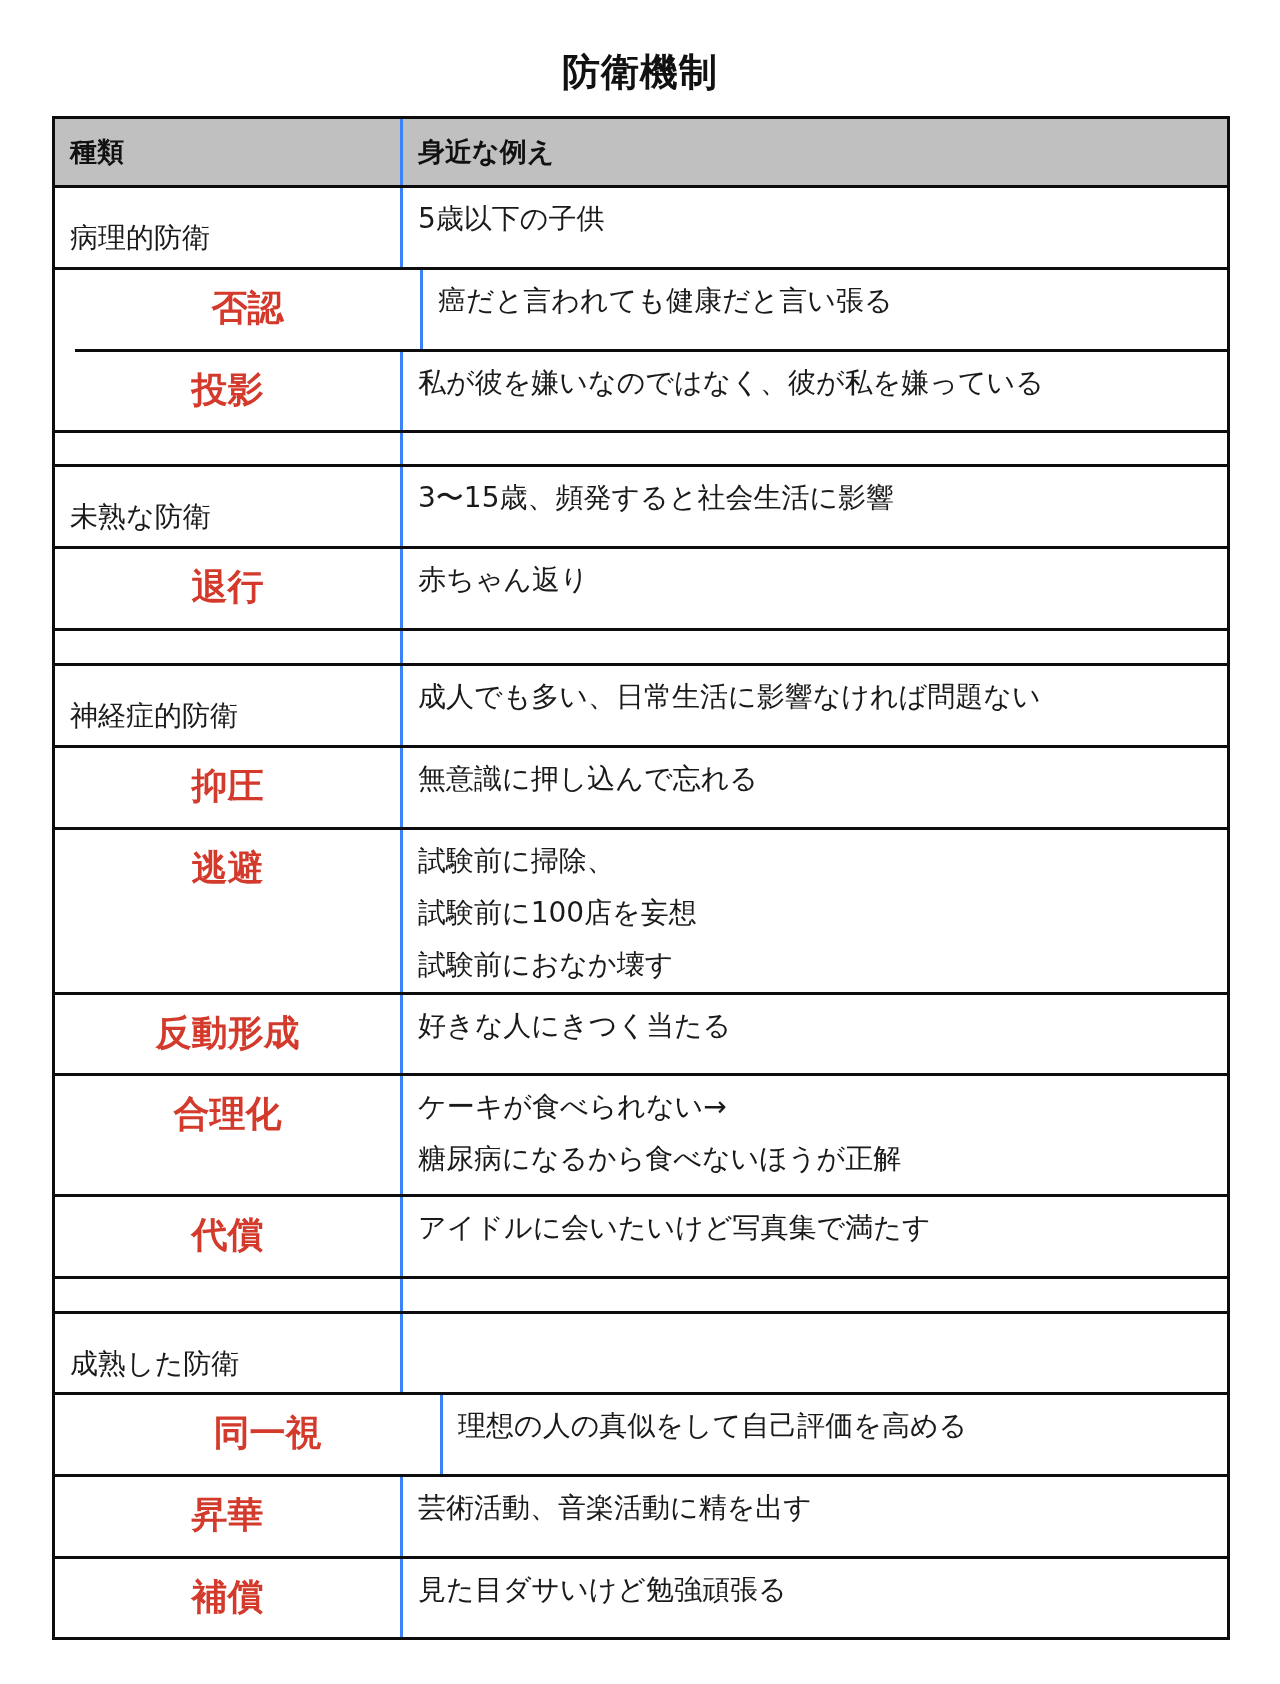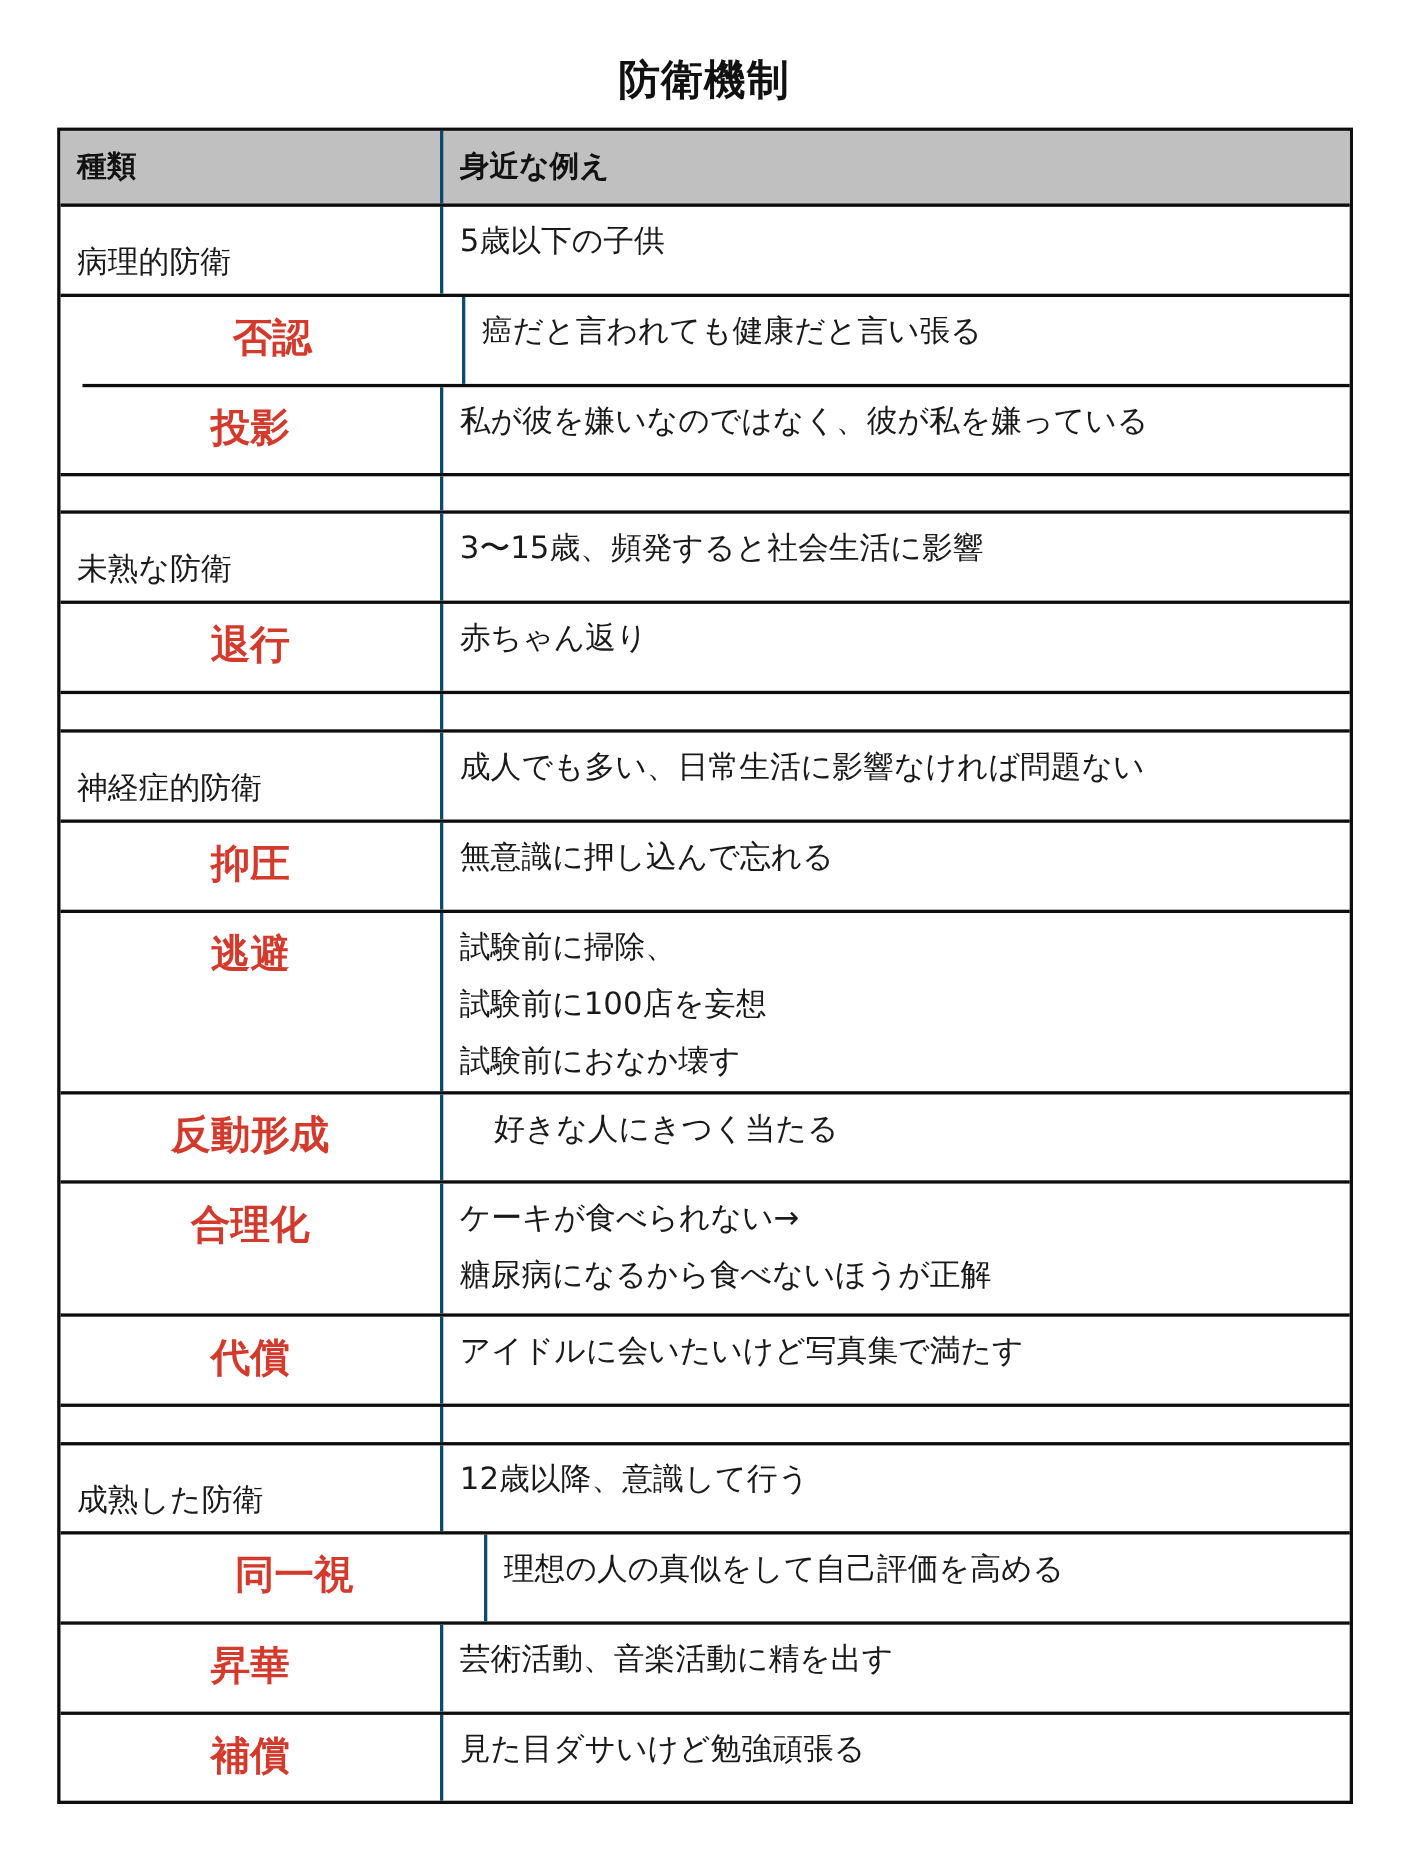--- a/index.html
+++ b/index.html
@@ -42,21 +42,21 @@
     }
     .row:last-child {
       border-bottom: none;
     }
     .cell {
       box-sizing: border-box;
       padding-left: 15px;
     }
     .col-type {
       width: 348px;
-      border-right: 3px solid #0c4a6e;
+      border-right: 3px solid #3b82f6;
       position: relative;
     }
     .col-example {
       flex: 1;
       position: relative;
     }
     .row.header {
       background: #c0c0c0;
     }
     .row.header .cell {
@@ -193,21 +193,21 @@
         <span class="mech-text">逃避</span>
       </div>
       <div class="cell col-example">
         <div class="ex-text">
           <span class="ex-line">試験前に掃除、</span>
           <span class="ex-line">試験前に100店を妄想</span>
           <span class="ex-line">試験前におなか壊す</span>
         </div>
       </div>
     </div>
-    <div class="row" style="height: 81px; gap: 31px;">
+    <div class="row" style="height: 81px;">
       <div class="cell col-type">
         <span class="mech-text">反動形成</span>
       </div>
       <div class="cell col-example">
         <div class="ex-text">
           <span class="ex-line">好きな人にきつく当たる</span>
         </div>
       </div>
     </div>
     <div class="row" style="height: 121px;">
@@ -232,25 +232,20 @@
       </div>
     </div>
     <div class="row" style="height: 35px;">
       <div class="cell col-type"></div>
       <div class="cell col-example"></div>
     </div>
     <div class="row" style="height: 81px;">
       <div class="cell col-type">
         <span class="cat-text">成熟した防衛</span>
       </div>
-      <div class="cell col-example">
-        <div class="ex-text">
-          <span class="ex-line">12歳以降、意識して行う</span>
-        </div>
-      </div>
     </div>
     <div class="row" style="height: 82px; padding-left: 40px;">
       <div class="cell col-type">
         <span class="mech-text">同一視</span>
       </div>
       <div class="cell col-example">
         <div class="ex-text">
           <span class="ex-line">理想の人の真似をして自己評価を高める</span>
         </div>
       </div>

